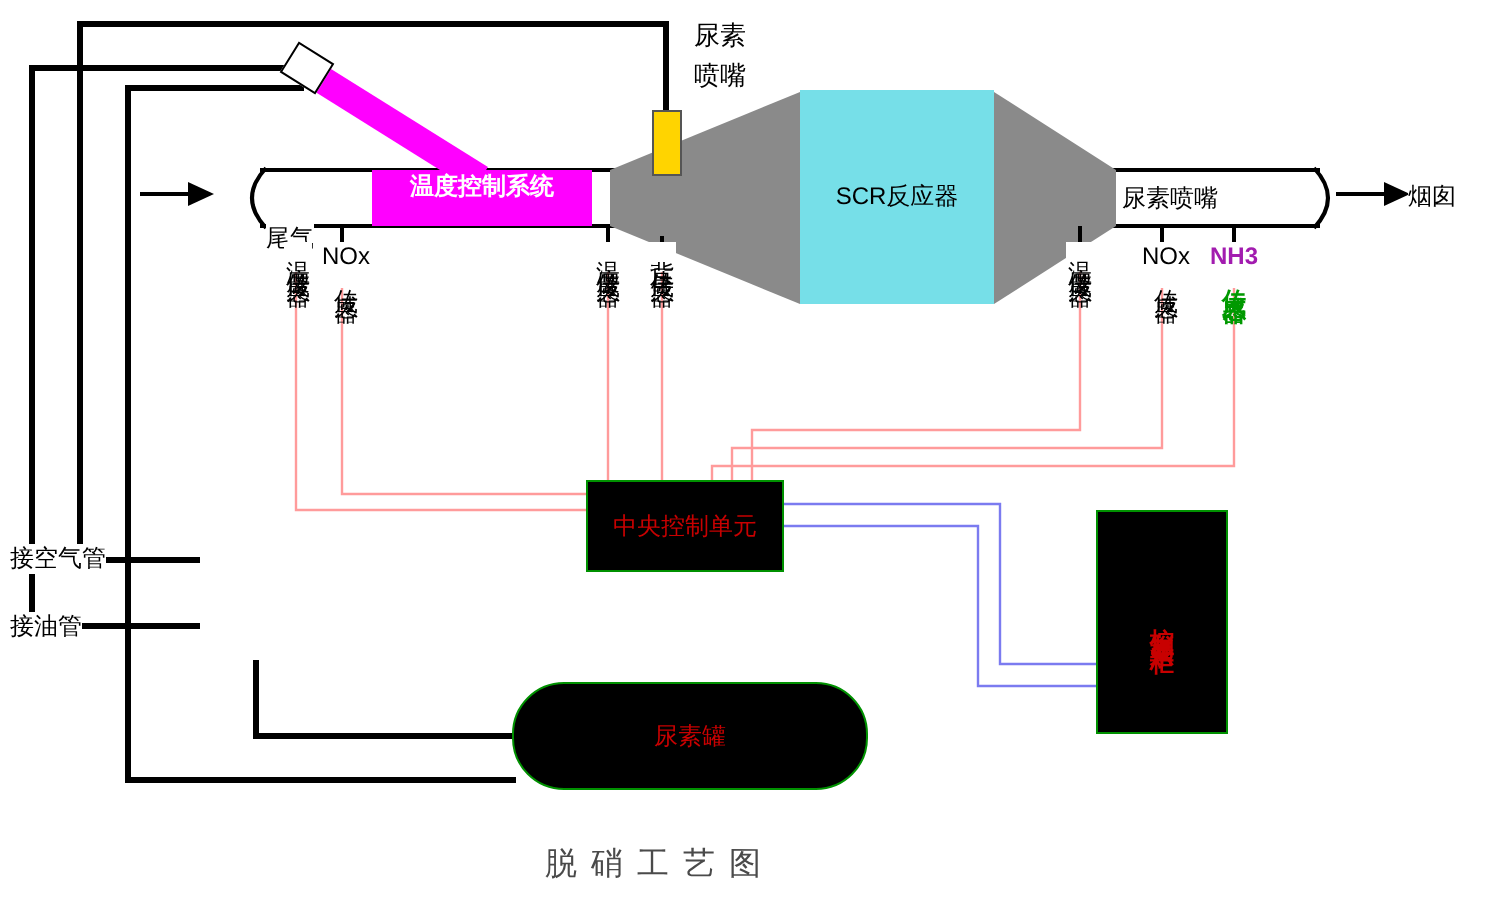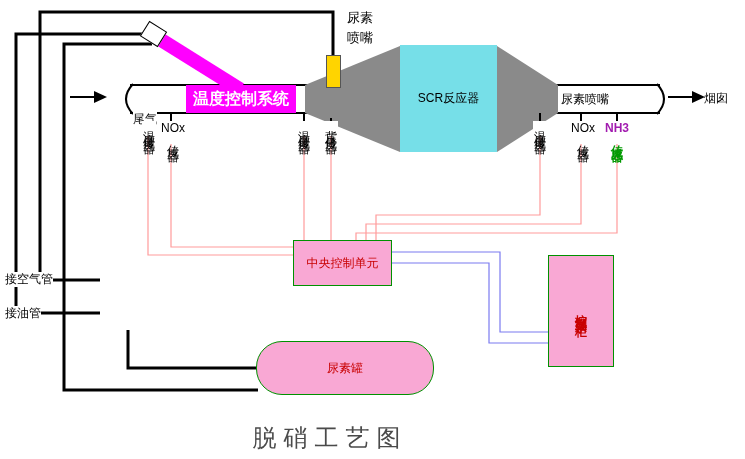--- a/index.html
+++ b/index.html
@@ -10,45 +10,45 @@
   #linework{position:absolute;left:0;top:0;z-index:0;}
   .abs{position:absolute;}
   .lbl{font-size:12px;line-height:15px;background:#fff;white-space:nowrap;}
   .vtext{
     writing-mode:vertical-rl;text-orientation:upright;
     font-size:12px;letter-spacing:3px;line-height:14px;background:#fff;
   }
   .sensor{z-index:2;display:flex;flex-direction:column;align-items:center;}
   .sensor .head{font-size:12px;background:#fff;}
   .greenbox{
-    background:#f9a8d4;border:1px solid #009100;color:#c80000;
+    background:#000000;border:1px solid #009100;color:#c80000;
     display:flex;align-items:center;justify-content:center;
     font-size:12px;z-index:2;text-align:center;
   }
   .greenbox .vtext{background:transparent;color:#c80000;font-weight:bold;}
   #temp-control{
-    background:#ff00ff;color:#fff;font-size:16px;font-weight:bold;
-    display:flex;align-items:center;justify-content:center;z-index:3;
+    background:#ff00ff;color:#fff;font-size:12px;font-weight:bold;
+    display:flex;align-items:flex-start;justify-content:center;z-index:3;
   }
   #magenta-pipe{
     background:#ff00ff;transform:rotate(32deg);transform-origin:0 50%;z-index:1;
   }
   #nozzle-tip{
     background:#fff;border:1px solid #000;transform:rotate(32deg);z-index:2;
   }
   #injector{background:#ffd400;border:1px solid #555;z-index:2;}
   #scr-box{
     background:#76dfe8;display:flex;align-items:center;justify-content:center;
     font-size:12px;z-index:2;
   }
   #nozzle-label{font-size:13px;line-height:1.5;width:30px;word-break:break-all;z-index:2;}
   .nh3{color:#009900;font-weight:bold;}
   .nh3 .head{color:#a21caf;}
   #title{
-    font-family:"Liberation Serif",serif;font-size:24px;color:#4a4a4a;
+    font-family:"Liberation Serif",serif;font-size:16px;color:#4a4a4a;
     letter-spacing:7px;text-align:center;z-index:2;
   }
 </style>
 </head>
 <body>
 
 <div id="stage">
 
   <svg id="linework" width="745" height="459" viewBox="0 0 745 459">
 

